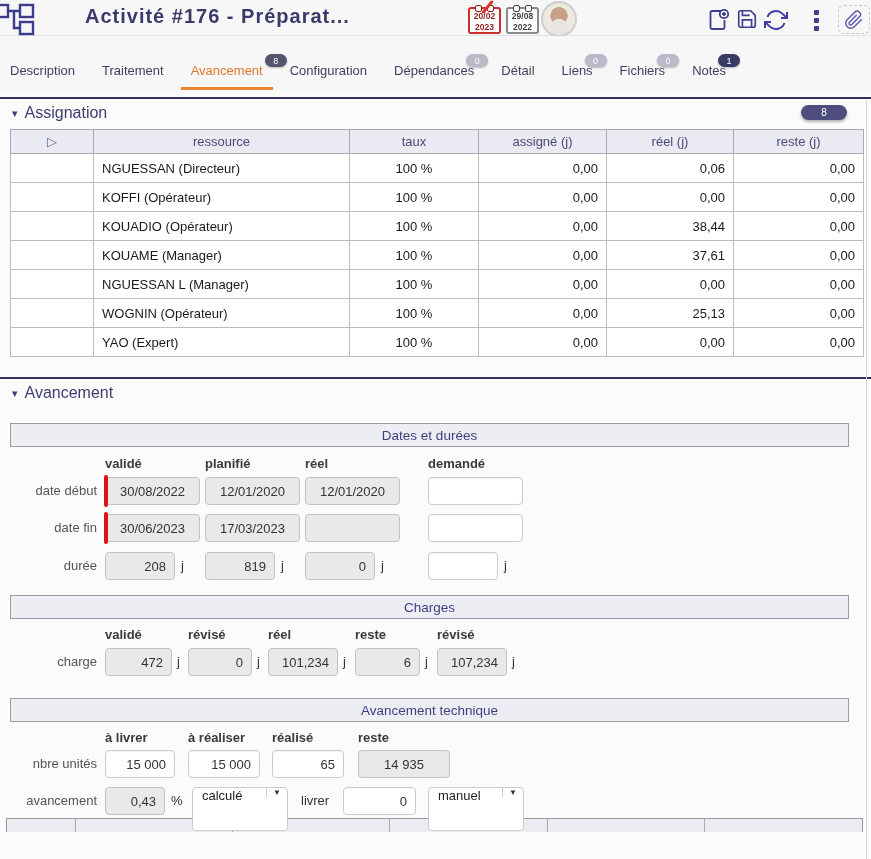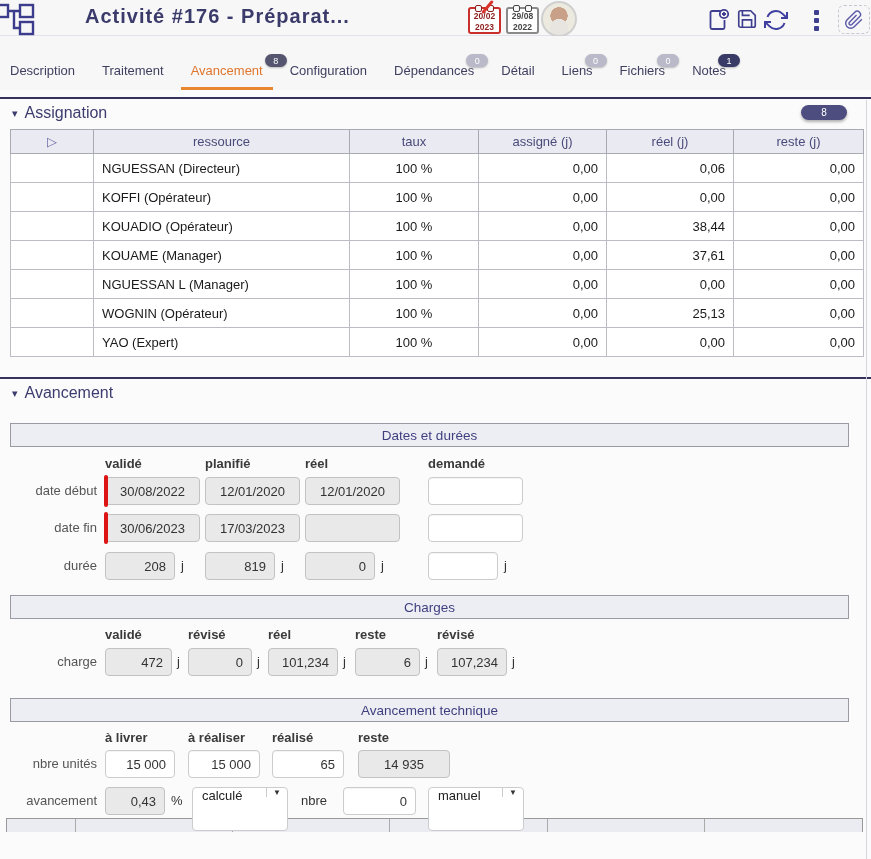--- a/index.html
+++ b/index.html
@@ -371,21 +371,21 @@
     <input class="fld ro ctr t4" readonly="" value="14 935" style="">
   </div>
   <div class="frow" style="margin-top:9px;height:28px">
     <span class="flabel">avancement</span>
     <input class="fld ro num av1" readonly="" value="0,43" style="">
     <span class="unit avp">%</span>
     <div class="dd avdd1">
       <span class="txt">calculé</span>
       <span class="car">▼</span>
     </div>
-    <span class="unit avpl">nbre</span>
+    <span class="unit avpl">livrer</span>
     <input class="fld ed num avin" value="0" style="">
     <div class="dd avdd2">
       <span class="txt">manuel</span>
       <span class="car">▼</span>
     </div>
   </div>
 
   <div class="partial">
     <div style="width:69px"></div>
       <div style="width:158px"></div>

